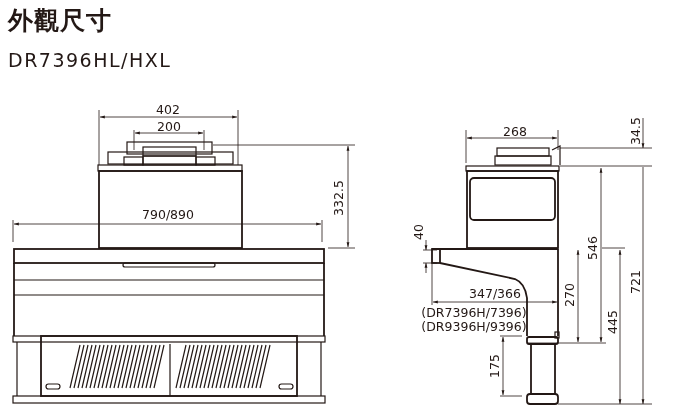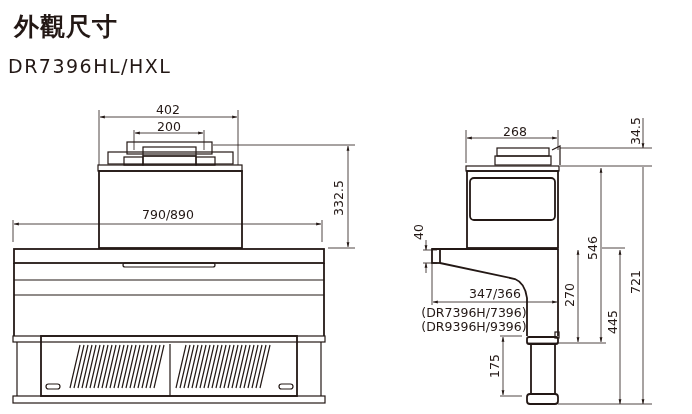--- a/index.html
+++ b/index.html
@@ -1,18 +1,18 @@
 <!DOCTYPE html>
 <html><head>
   <meta charset="utf-8">
   <style>
     html, body { margin: 0; padding: 0; background: #ffffff; }
     body { width: 692px; height: 414px; position: relative; overflow: hidden; font-family: "DejaVu Sans", sans-serif; color: #231815; }
-    .title { position: absolute; left: 6px; top: 2px; font-size: 25px; font-weight: bold; letter-spacing: 1px; margin: 8px; line-height: 34px; }
-    .model { position: absolute; left: 8px; top: 53px; font-size: 19px; letter-spacing: 1.5px; line-height: 26px; }
+    .title { position: absolute; left: 6px; top: 2px; font-size: 25px; font-weight: bold; letter-spacing: 1px; margin: 2px; line-height: 34px; }
+    .model { position: absolute; left: 8px; top: 47px; font-size: 19px; letter-spacing: 1.5px; line-height: 26px; }
     svg { position: absolute; left: 0; top: 0; }
     svg text { font-family: "DejaVu Sans", sans-serif; font-size: 12.5px; fill: #231815; }
     .s { stroke: #231815; fill: none; }
     .thin { stroke-width: 0.8; }
     .med { stroke-width: 1.2; }
     .thick { stroke-width: 1.8; }
   </style>
 </head>
 <body>
 

